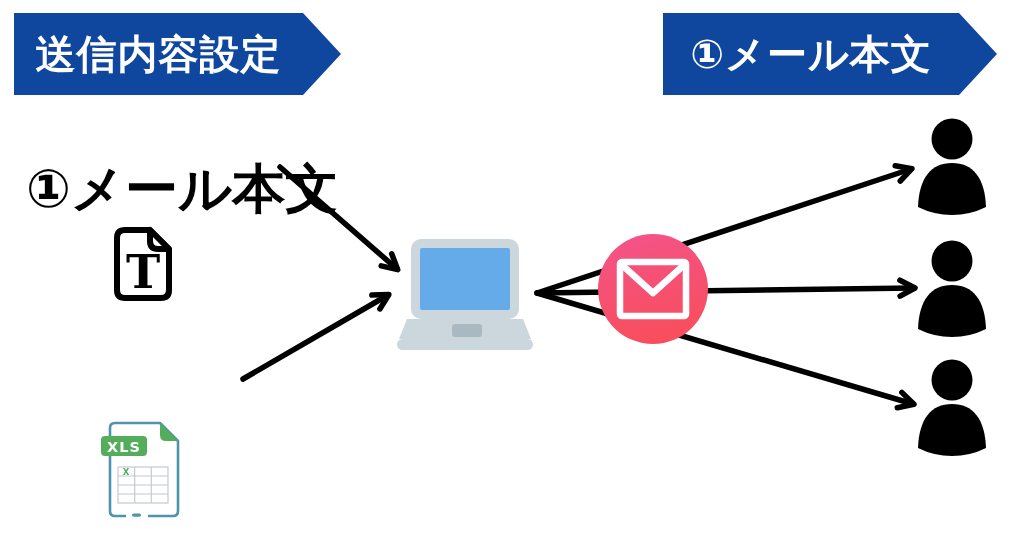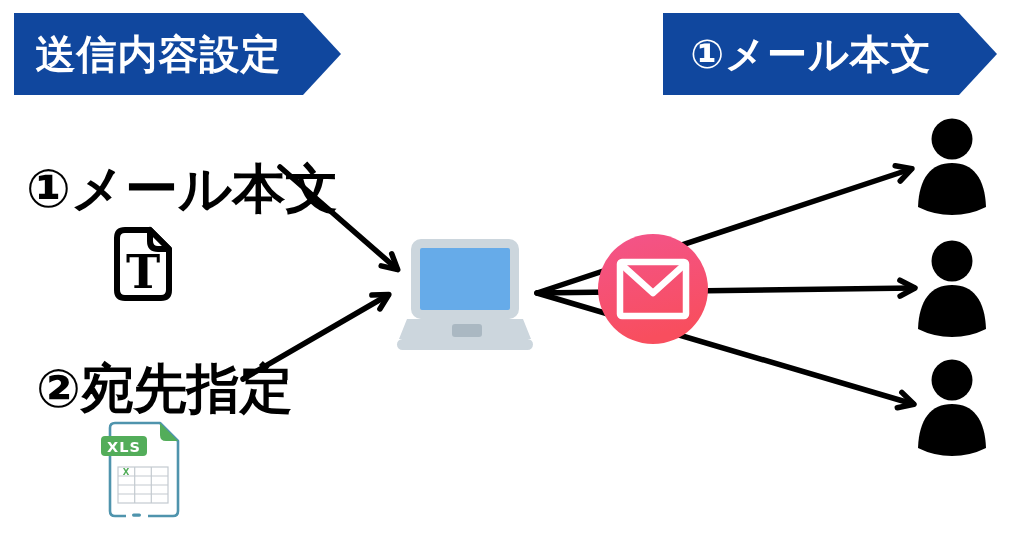--- a/index.html
+++ b/index.html
@@ -34,21 +34,20 @@
 <div class="canvas">
 
   <div class="banner" id="banner1">
     <span>送信内容設定</span>
   </div>
   <div class="banner" id="banner3">
     <span>①メール本文</span>
   </div>
 
   <div class="note" id="note1">①メール本文</div>
-  <div class="note" id="note2">②宛先指定</div>
 
   <svg class="abs" style="left:0;top:0;" width="1024" height="538" viewBox="0 0 1024 538">
     <defs>
       <marker id="ah" viewBox="0 0 26 26" refX="19" refY="13" markerWidth="26" markerHeight="26" orient="auto" markerUnits="userSpaceOnUse">
         <path d="M5,5 L20,13 L5,21" fill="none" stroke="#000000" stroke-width="5.5" stroke-linecap="round" stroke-linejoin="round"></path>
       </marker>
     </defs>
     <g stroke="#000000" stroke-width="5.5" stroke-linecap="round" fill="none">
       <path d="M280,167 L397,269" marker-end="url(#ah)"></path>
       <path d="M243,379 L388,295" marker-end="url(#ah)"></path>

